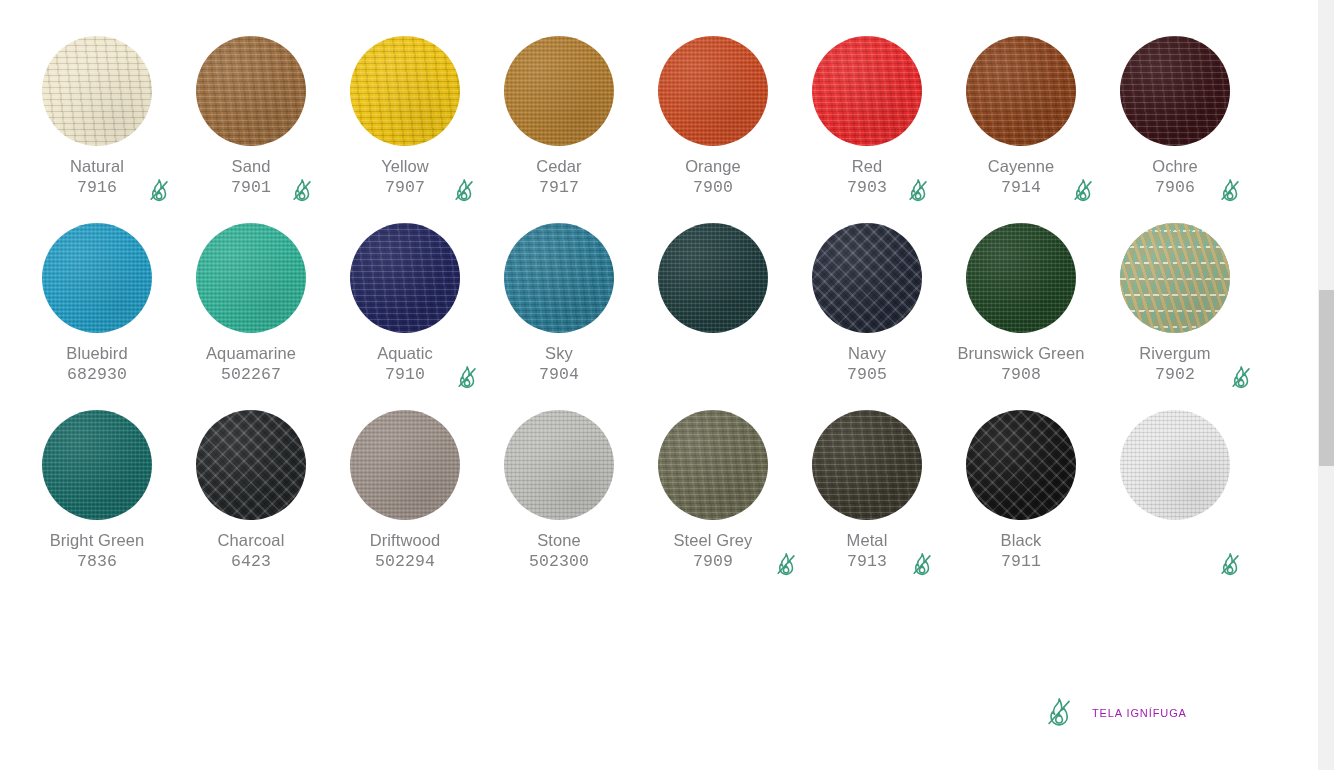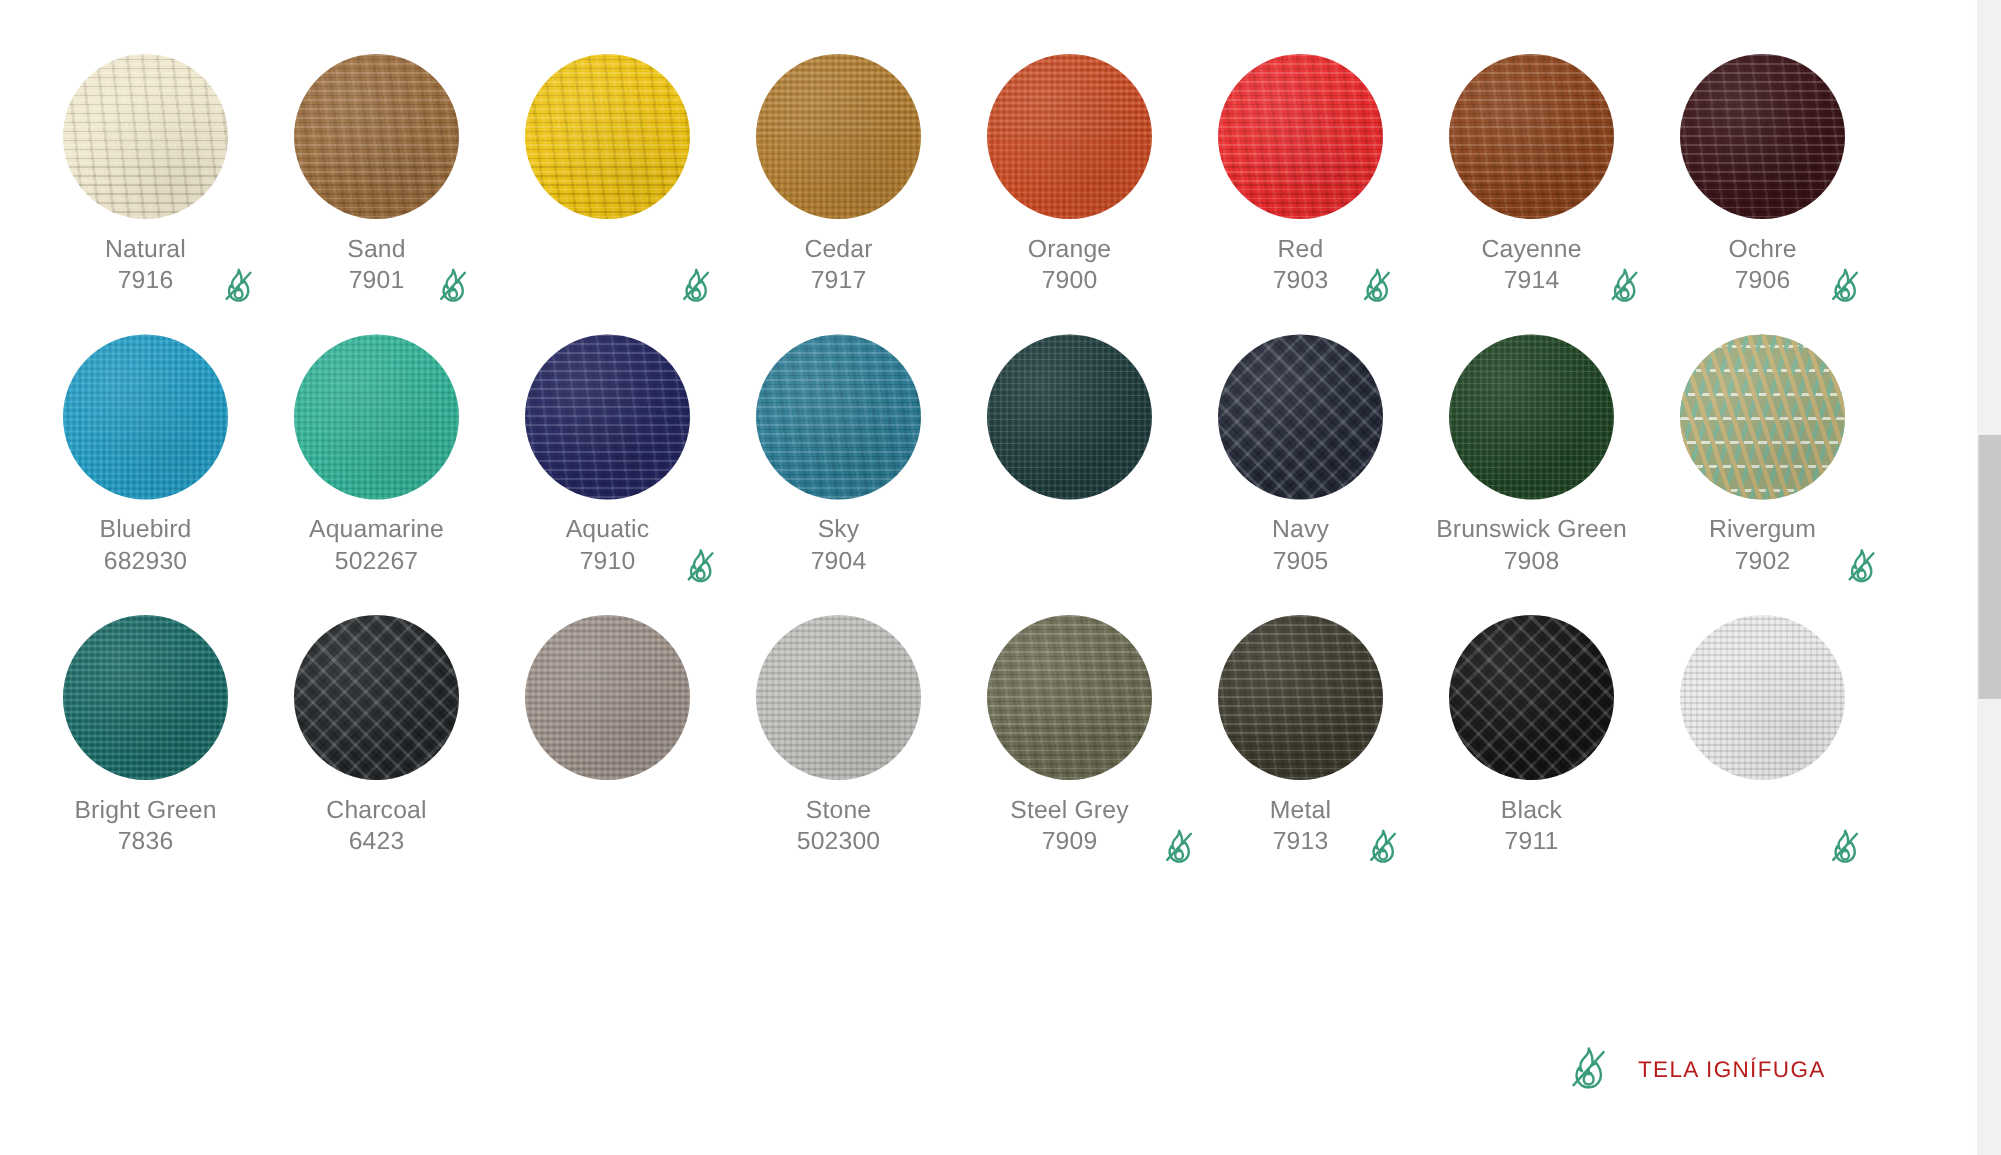--- a/index.html
+++ b/index.html
@@ -171,21 +171,21 @@
     top: 120px;
     width: 154px;
     text-align: center;
     color: #808184;
     font-size: 16.5px;
     line-height: 21px;
     letter-spacing: 0.1px;
     white-space: nowrap;
   }
   .swatch-name { display: block; }
-  .swatch-code { display: block; }
+  .swatch-code { display: block; font-family: Liberation Mono, monospace; }
 
   
   .flame-icon {
     position: absolute;
     left: 104px;
     top: 140px;
     width: 30px;
     height: 30px;
     pointer-events: none;
   }
@@ -196,22 +196,22 @@
     position: absolute;
     left: 1040px;
     top: 694px;
     display: flex;
     align-items: center;
     gap: 14px;
   }
   .legend-icon { width: 38px; height: 38px; }
   .legend-icon svg { display: block; width: 38px; height: 38px; }
   .legend-text {
-    color: #b91c1c;
-    font-size: 15px;
+    color: #a21caf;
+    font-size: 11px;
     letter-spacing: 0.9px;
     white-space: nowrap;
   }
 
   
   #scrollbar-track {
     position: absolute;
     right: 0;
     top: 0;
     width: 16px;
@@ -268,20 +268,24 @@
               <path d="M20.0 19.6c.3 2.0-.9 2.9-1.9 4.0-.9 1.0-1.5 2.0-1.5 3.3 0 2.1 1.6 3.6 3.5 3.6s3.5-1.5 3.5-3.6c0-1.9-1.1-3.2-2.1-4.4-.5.5-1.0.7-1.4.8.4-1.1.2-2.3-.1-3.7z"></path>
               <path d="M9.5 31.0 L30.6 7.8"></path>
             </g>
           </svg>
         </span>
       </div>
       <div class="swatch-cell">
         <div class="swatch-disc-wrap">
           <div class="swatch-disc tex-slub" style="background-color: rgb(237, 194, 17);"></div>
         </div>
+        <div class="swatch-label">
+          <span class="swatch-name">Yellow</span>
+          <span class="swatch-code">7907</span>
+        </div>
         <span class="flame-icon" style="left: 98.6px;">
           <svg viewBox="0 0 40 40" xmlns="http://www.w3.org/2000/svg" width="30" height="30">
             <g fill="none" stroke="#3a9c7a" stroke-width="2.1" stroke-linecap="round" stroke-linejoin="round">
               <path d="M20.2 5.2c.2 3.1-1.2 4.6-2.6 6.0-1.6 1.6-3.3 3.2-3.3 6.3 0 1.6.5 2.8 1.2 3.7-1.0-.3-1.9-1.1-2.4-2.2-.9 1.3-1.5 3.0-1.5 4.9 0 4.9 3.8 8.6 8.5 8.6s8.6-3.7 8.6-8.6c0-3.6-1.6-6.3-3.4-8.6-1.0 1.1-2.0 1.6-3.0 1.7 1.0-2.6.7-6.4-2.1-11.8z"></path>
               <path d="M20.0 19.6c.3 2.0-.9 2.9-1.9 4.0-.9 1.0-1.5 2.0-1.5 3.3 0 2.1 1.6 3.6 3.5 3.6s3.5-1.5 3.5-3.6c0-1.9-1.1-3.2-2.1-4.4-.5.5-1.0.7-1.4.8.4-1.1.2-2.3-.1-3.7z"></path>
               <path d="M9.5 31.0 L30.6 7.8"></path>
             </g>
           </svg>
         </span>
       </div>
@@ -457,20 +461,24 @@
           <div class="swatch-disc tex-knit" style="background-color: rgb(37, 40, 42);"></div>
         </div>
         <div class="swatch-label">
           <span class="swatch-name">Charcoal</span>
           <span class="swatch-code">6423</span>
         </div>
       </div>
       <div class="swatch-cell">
         <div class="swatch-disc-wrap">
           <div class="swatch-disc " style="background-color: rgb(156, 144, 136);"></div>
+        </div>
+        <div class="swatch-label">
+          <span class="swatch-name">Driftwood</span>
+          <span class="swatch-code">502294</span>
         </div>
       </div>
       <div class="swatch-cell">
         <div class="swatch-disc-wrap">
           <div class="swatch-disc " style="background-color: rgb(189, 189, 186);"></div>
         </div>
         <div class="swatch-label">
           <span class="swatch-name">Stone</span>
           <span class="swatch-code">502300</span>
         </div>

